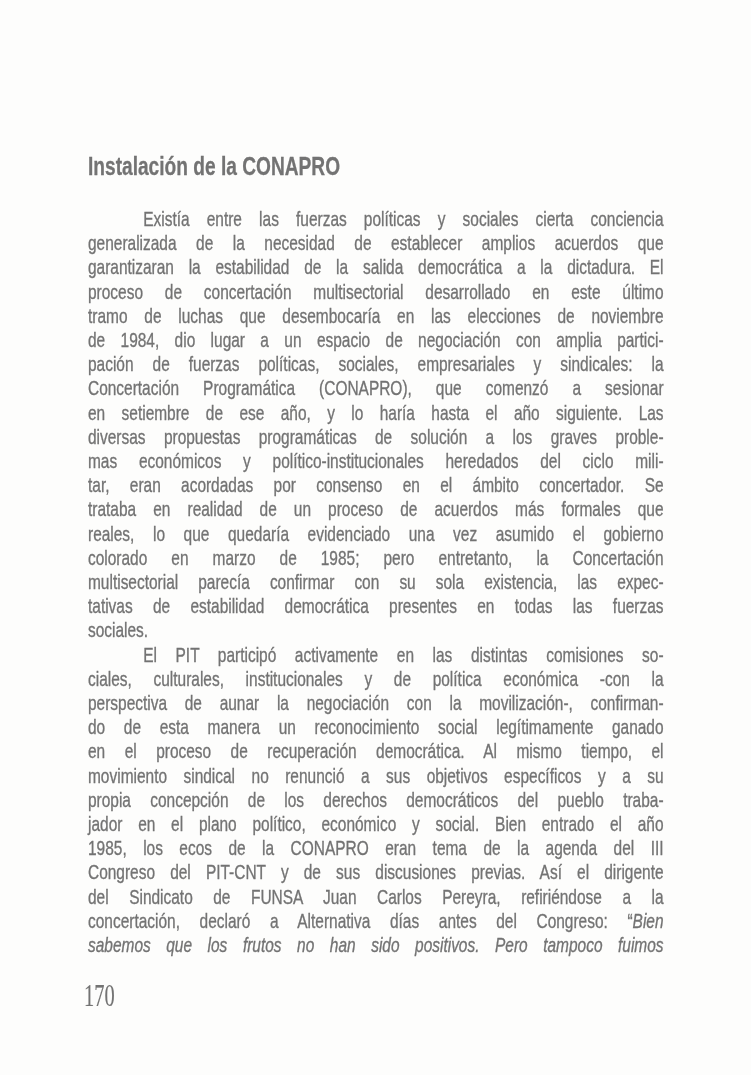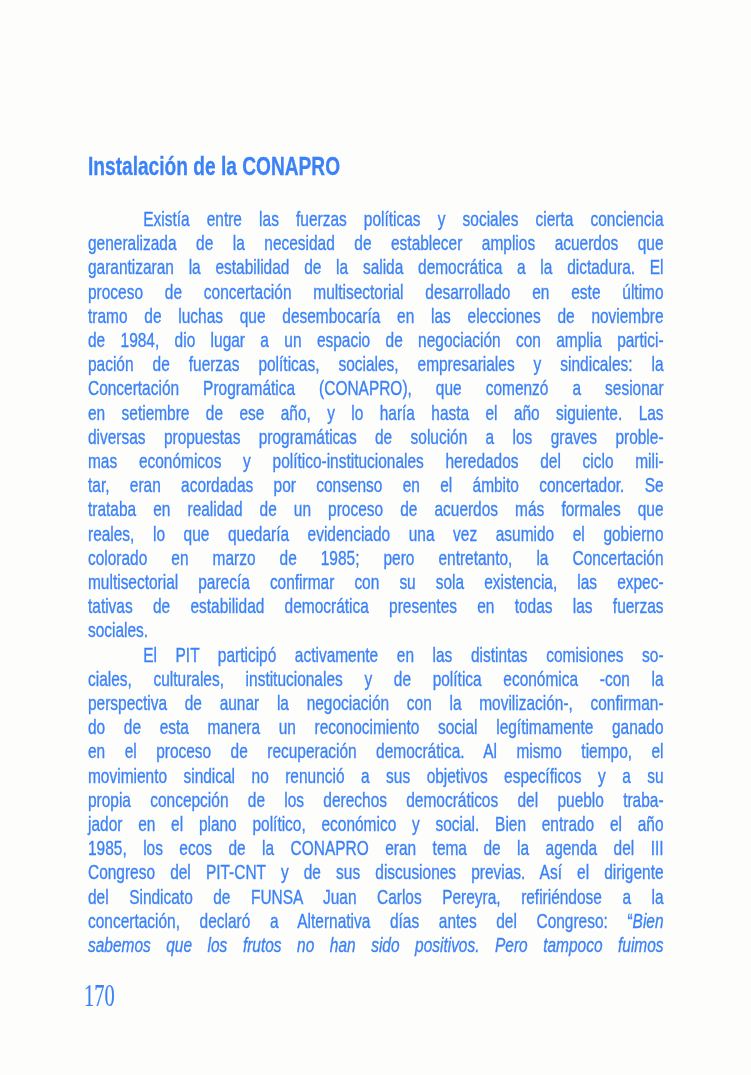--- a/index.html
+++ b/index.html
@@ -4,21 +4,21 @@
 <style>
   html, body { margin: 0; padding: 0; background: #e8e8e8; }
   .page {
     position: relative;
     width: 751px;
     height: 1075px;
     margin: 0;
     background: #fdfdfc;
     overflow: hidden;
     font-family: "Liberation Sans", sans-serif;
-    color: #3b82f6;
+    color: #737373;
   }
   
   .content {
     position: absolute;
     left: 88px;
     top: 0;
     width: 782px;
     transform: scaleX(0.736);
     transform-origin: 0 0;
   }

